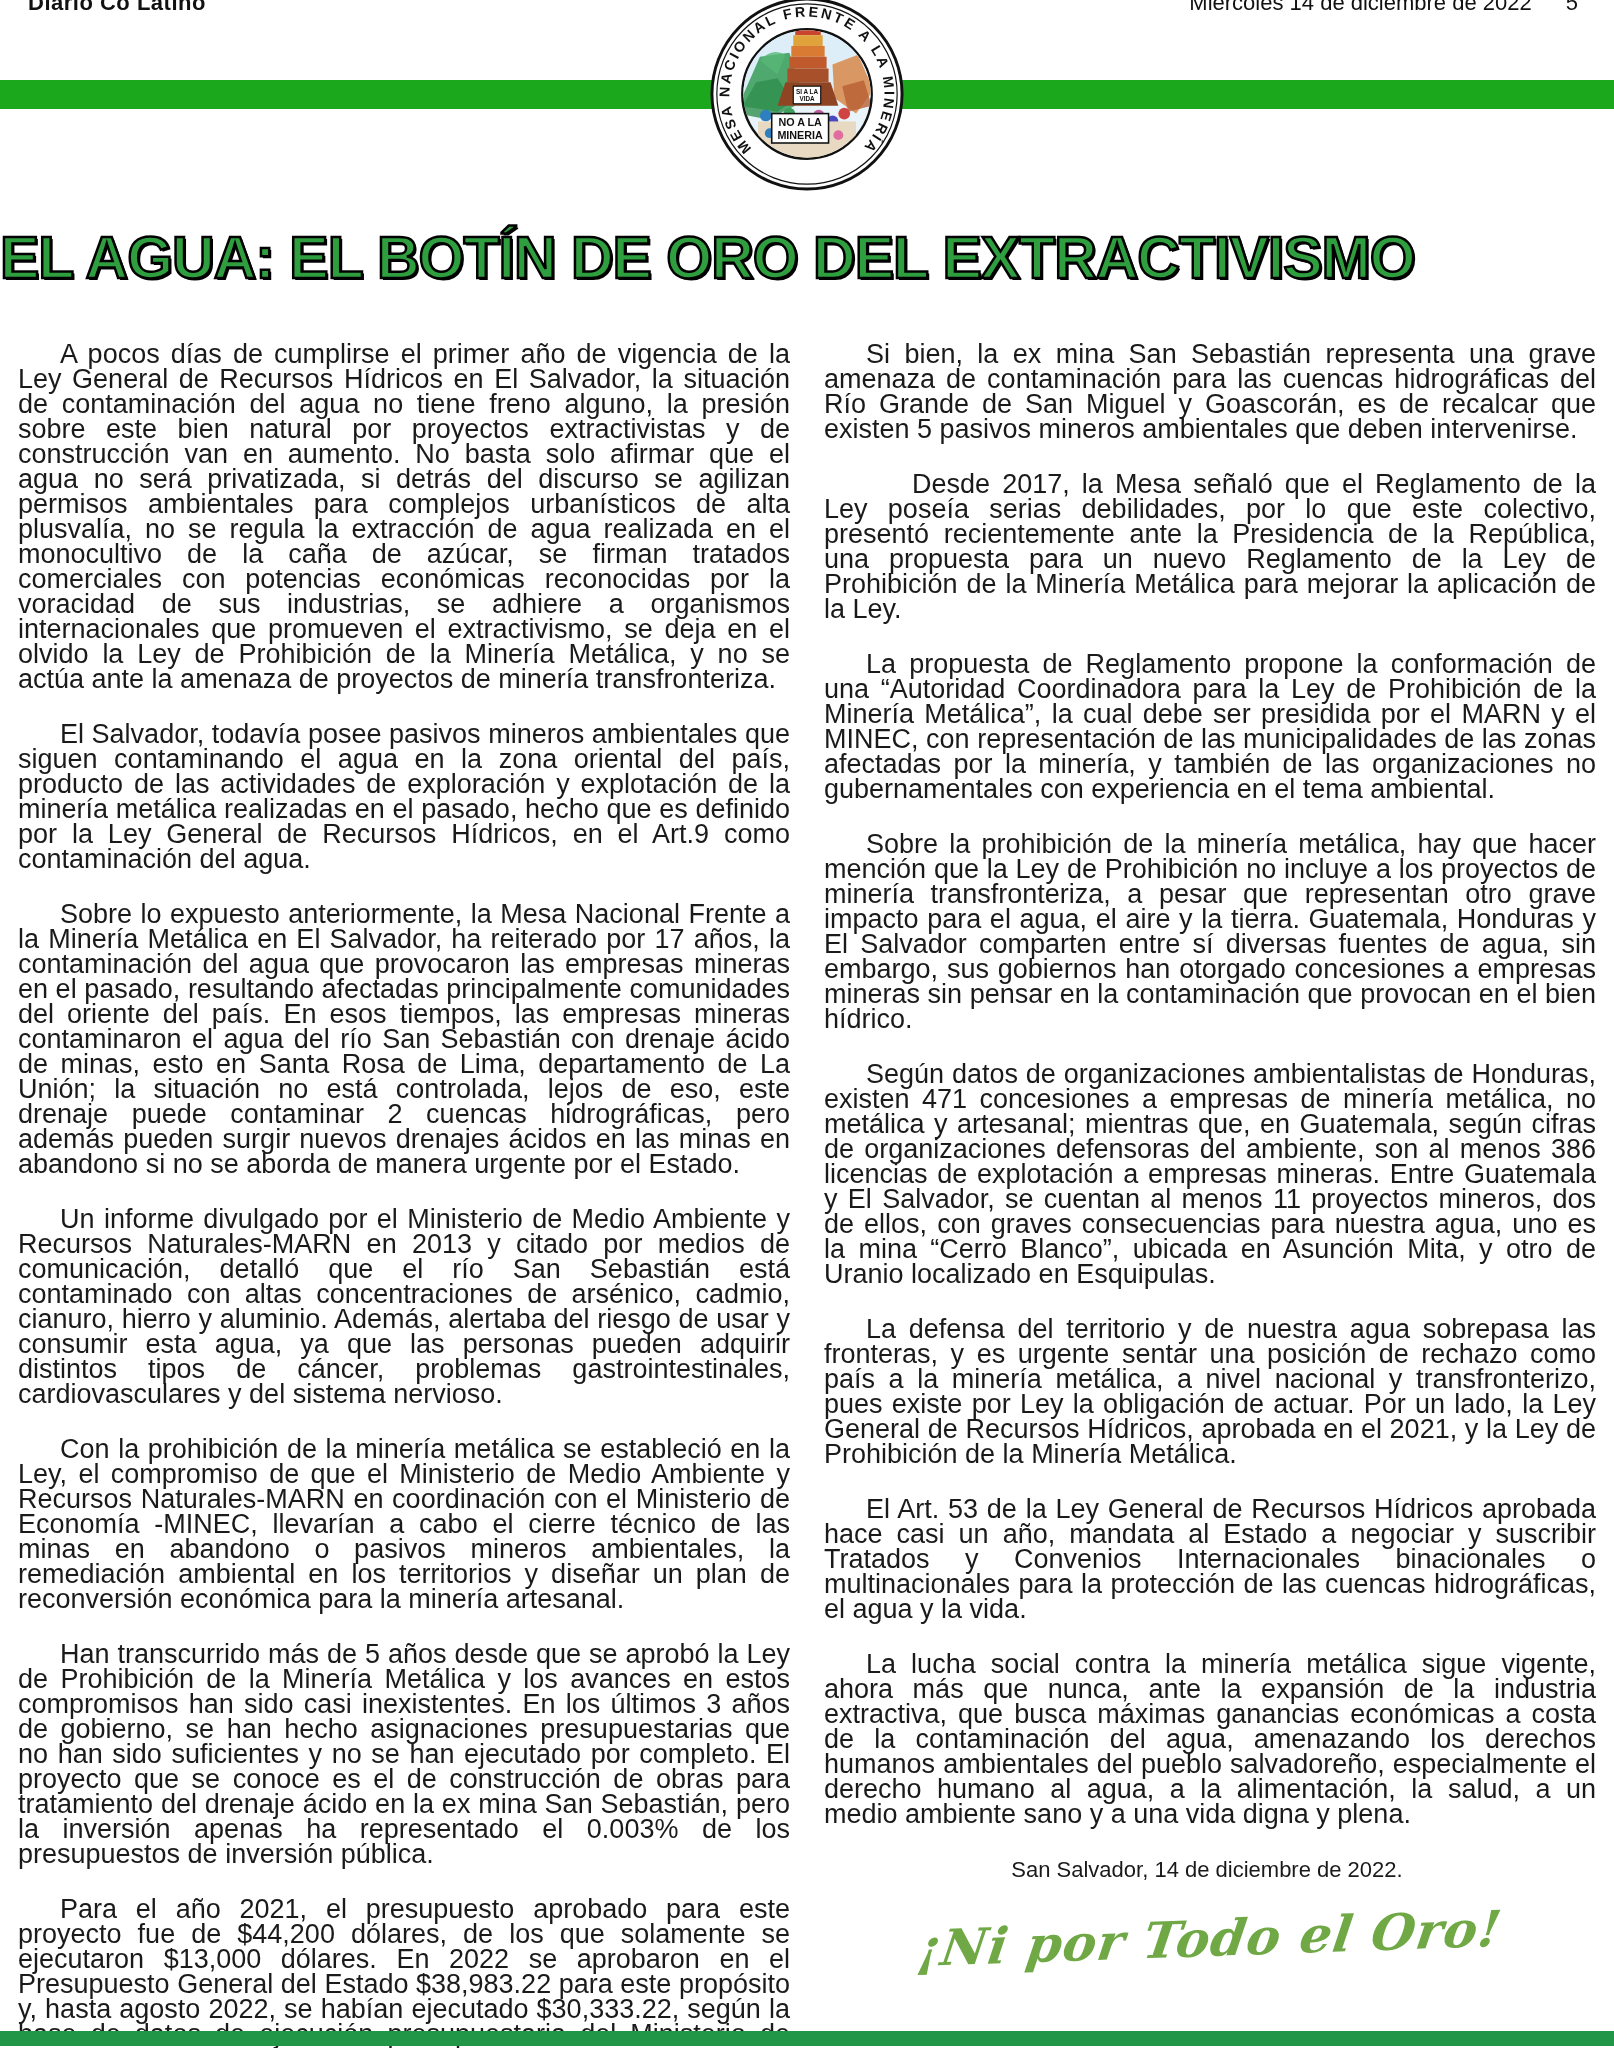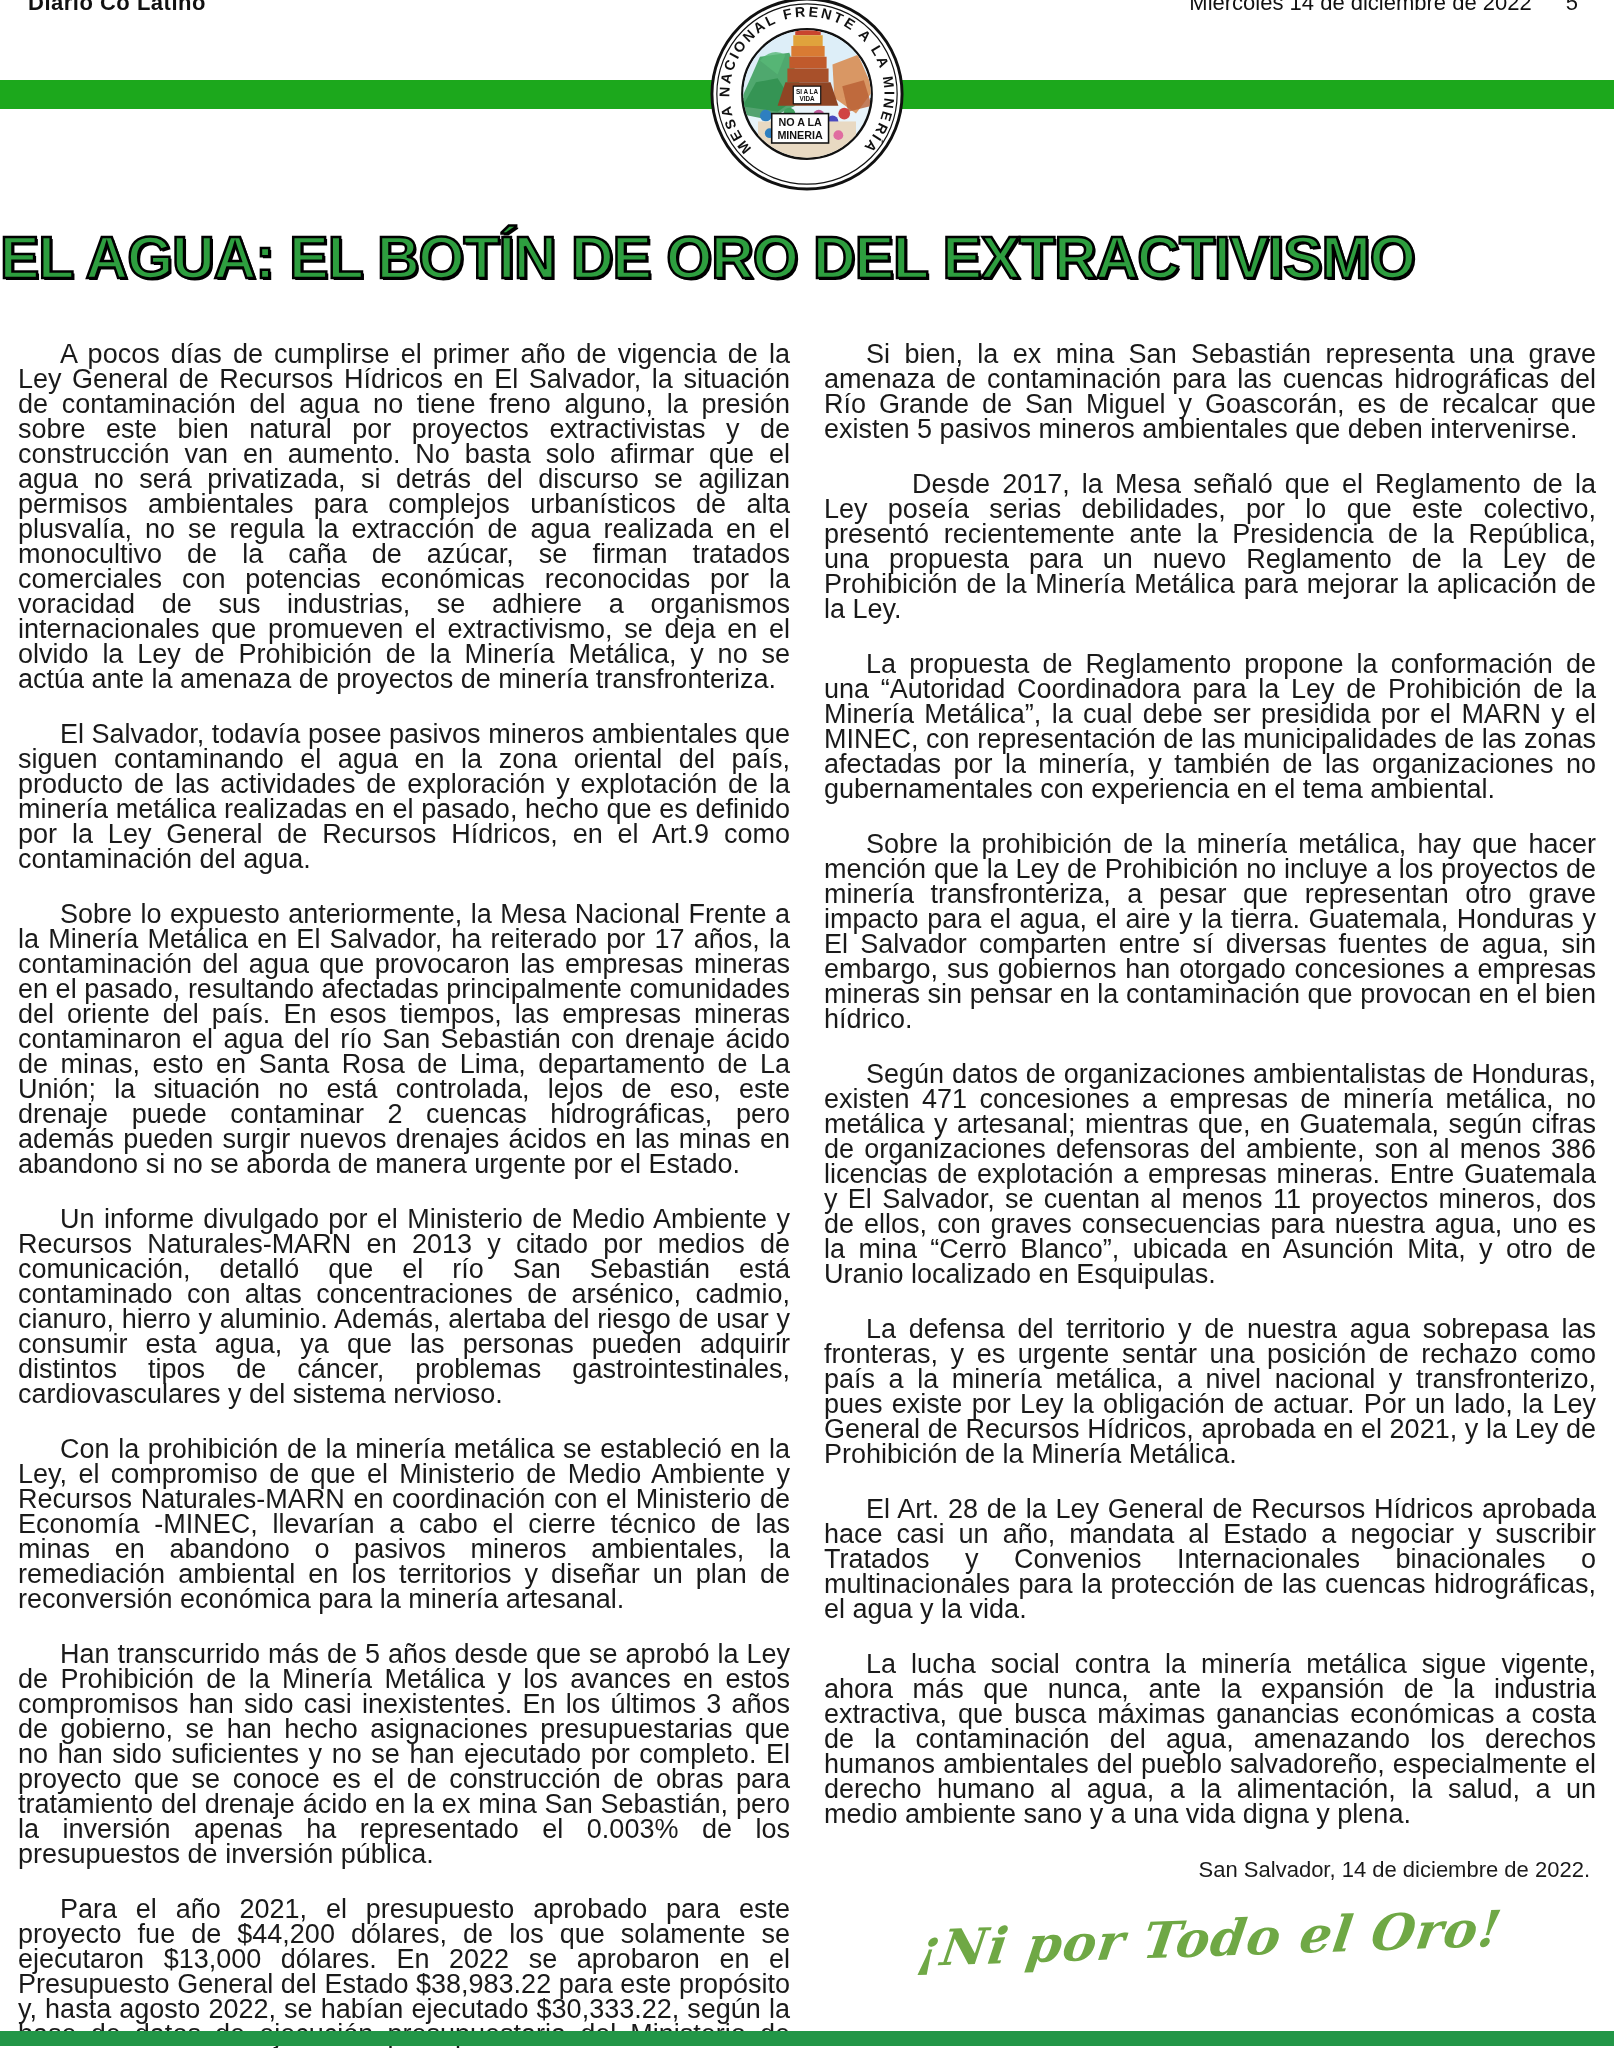--- a/index.html
+++ b/index.html
@@ -50,21 +50,21 @@
   }
   .col{flex:1;min-width:0;}
   .col p{
     margin:0 0 30px 0;
     font-size:27px;line-height:25px;
     text-align:justify;text-justify:inter-word;
     text-indent:42px;
   }
   .col p.deep-indent{text-indent:88px;}
   .dateline{
-    font-size:22px;text-align:right;margin-top:4px;padding-right:6px;
+    font-size:22px;text-align:center;margin-top:4px;padding-right:6px;
   }
   .slogan{
     margin-top:26px;text-align:center;
     font-family:"DejaVu Serif", serif;
     font-style:italic;font-weight:bold;
     font-size:50px;color:#6FA845;
     transform:skewX(-10deg) rotate(-2deg);
     letter-spacing:1px;
   }
   
@@ -155,20 +155,20 @@
     <p>Han transcurrido más de 5 años desde que se aprobó la Ley de Prohibición de la Minería Metálica y los avances en estos compromisos han sido casi inexistentes. En los últimos 3 años de gobierno, se han hecho asignaciones presupuestarias que no han sido suficientes y no se han ejecutado por completo. El proyecto que se conoce es el de construcción de obras para tratamiento del drenaje ácido en la ex mina San Sebastián, pero la inversión apenas ha representado el 0.003% de los presupuestos de inversión pública.</p>
     <p>Para el año 2021, el presupuesto aprobado para este proyecto fue de $44,200 dólares, de los que solamente se ejecutaron $13,000 dólares. En 2022 se aprobaron en el Presupuesto General del Estado $38,983.22 para este propósito y, hasta agosto 2022, se habían ejecutado $30,333.22, según la base de datos de ejecución presupuestaria del Ministerio de Hacienda. Y según el Proyecto de Presupuesto General del Estado 2023, se le asignaría un monto de $100,000. Todas estas asignaciones presupuestarias e inversiones realizadas sin un plan de inversión y restauración disponible al público.</p>
   </div>
   <div class="col">
     <p>Si bien, la ex mina San Sebastián representa una grave amenaza de contaminación para las cuencas hidrográficas del Río Grande de San Miguel y Goascorán, es de recalcar que existen 5 pasivos mineros ambientales que deben intervenirse.</p>
     <p class="deep-indent">Desde 2017, la Mesa señaló que el Reglamento de la Ley poseía serias debilidades, por lo que este colectivo, presentó recientemente ante la Presidencia de la República, una propuesta para un nuevo Reglamento de la Ley de Prohibición de la Minería Metálica para mejorar la aplicación de la Ley.</p>
     <p>La propuesta de Reglamento propone la conformación de una “Autoridad Coordinadora para la Ley de Prohibición de la Minería Metálica”, la cual debe ser presidida por el MARN y el MINEC, con representación de las municipalidades de las zonas afectadas por la minería, y también de las organizaciones no gubernamentales con experiencia en el tema ambiental.</p>
     <p>Sobre la prohibición de la minería metálica, hay que hacer mención que la Ley de Prohibición no incluye a los proyectos de minería transfronteriza, a pesar que representan otro grave impacto para el agua, el aire y la tierra. Guatemala, Honduras y El Salvador comparten entre sí diversas fuentes de agua, sin embargo, sus gobiernos han otorgado concesiones a empresas mineras sin pensar en la contaminación que provocan en el bien hídrico.</p>
     <p>Según datos de organizaciones ambientalistas de Honduras, existen 471 concesiones a empresas de minería metálica, no metálica y artesanal; mientras que, en Guatemala, según cifras de organizaciones defensoras del ambiente, son al menos 386 licencias de explotación a empresas mineras. Entre Guatemala y El Salvador, se cuentan al menos 11 proyectos mineros, dos de ellos, con graves consecuencias para nuestra agua, uno es la mina “Cerro Blanco”, ubicada en Asunción Mita, y otro de Uranio localizado en Esquipulas.</p>
     <p>La defensa del territorio y de nuestra agua sobrepasa las fronteras, y es urgente sentar una posición de rechazo como país a la minería metálica, a nivel nacional y transfronterizo, pues existe por Ley la obligación de actuar. Por un lado, la Ley General de Recursos Hídricos, aprobada en el 2021, y la Ley de Prohibición de la Minería Metálica.</p>
-    <p>El Art. 28 de la Ley General de Recursos Hídricos aprobada hace casi un año, mandata al Estado a negociar y suscribir Tratados y Convenios Internacionales binacionales o multinacionales para la protección de las cuencas hidrográficas, el agua y la vida.</p>
+    <p>El Art. 53 de la Ley General de Recursos Hídricos aprobada hace casi un año, mandata al Estado a negociar y suscribir Tratados y Convenios Internacionales binacionales o multinacionales para la protección de las cuencas hidrográficas, el agua y la vida.</p>
     <p>La lucha social contra la minería metálica sigue vigente, ahora más que nunca, ante la expansión de la industria extractiva, que busca máximas ganancias económicas a costa de la contaminación del agua, amenazando los derechos humanos ambientales del pueblo salvadoreño, especialmente el derecho humano al agua, a la alimentación, la salud, a un medio ambiente sano y a una vida digna y plena.</p>
     <div class="dateline">San Salvador, 14 de diciembre de 2022.</div>
     <div class="slogan">¡Ni por Todo el Oro!</div>
   </div>
 </div>
 
 <div class="bottom-bar"></div>
 
 </body></html>

